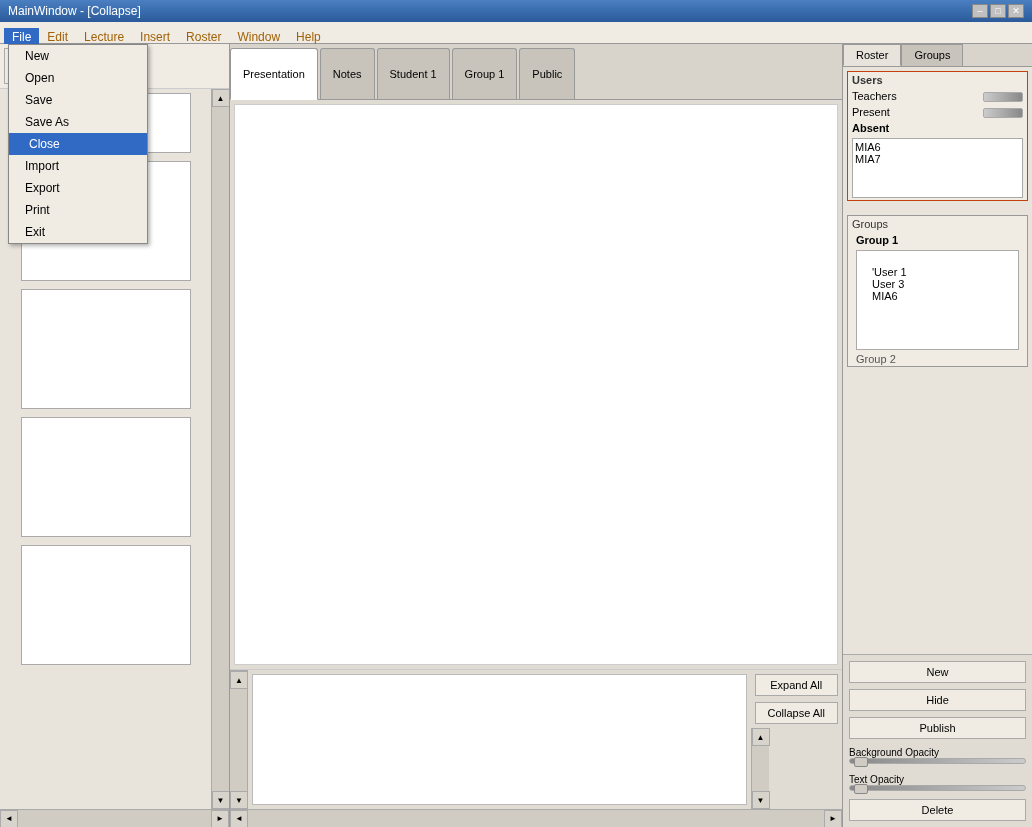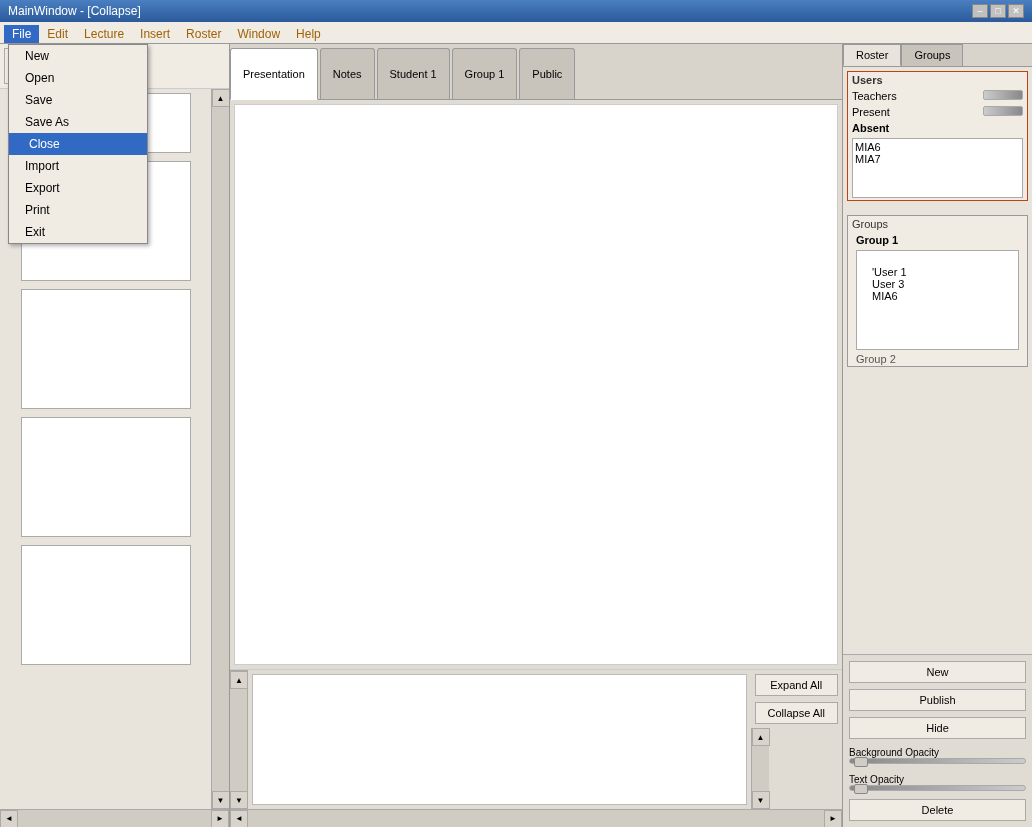--- a/index.html
+++ b/index.html
@@ -30,23 +30,23 @@
       font-size: 9px;
       display: flex; align-items: center; justify-content: center;
       cursor: pointer;
     }
 
     
     #menu-bar {
       background: #f0ece4;
       border-bottom: 1px solid #999;
       display: flex;
-      align-items: flex-end;
+      align-items: flex-start;
       height: 22px;
-      padding: 0 4px;
+      padding: 6px 4px;
     }
     .menu-item {
       padding: 2px 8px;
       cursor: pointer;
       font-size: 12px;
       color: #a16207;
     }
     .menu-item.active { background: #316ac5; color: white; }
 
     
@@ -241,21 +241,21 @@
     .roster-section-header {
       font-size: 11px;
       color: #333;
       padding: 2px 4px;
       font-weight: bold;
     }
     .roster-subsection {
       padding: 2px 4px;
       font-size: 11px;
       display: flex;
-      align-items: flex-start;
+      align-items: flex-end;
       justify-content: space-between;
     }
     .roster-connector {
       width: 40px; height: 10px;
       background: linear-gradient(to right, #ccc, #888);
       border: 1px solid #aaa;
       border-radius: 2px;
     }
 
     .roster-list-box {
@@ -507,22 +507,22 @@
           <div>'User 1</div>
           <div>User 3</div>
           <div>MIA6</div>
         </div>
         <div class="group-name-row">Group 2</div>
       </div>
     </div>
 
     <div id="right-buttons">
       <button class="right-btn">New</button>
+      <button class="right-btn">Hide</button>
       <button class="right-btn">Publish</button>
-      <button class="right-btn">Hide</button>
 
       <div class="opacity-row">
         <span>Background Opacity</span>
         <div class="opacity-slider">
           <div class="opacity-thumb"></div>
         </div>
       </div>
 
       <div class="opacity-row">
         <span>Text Opacity</span>

